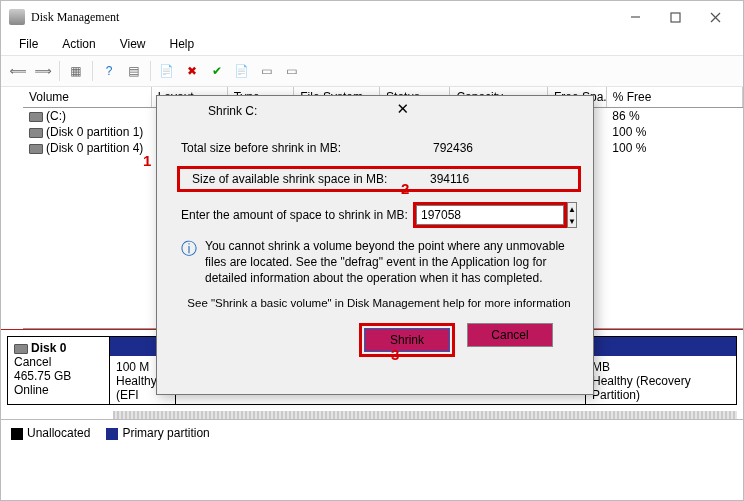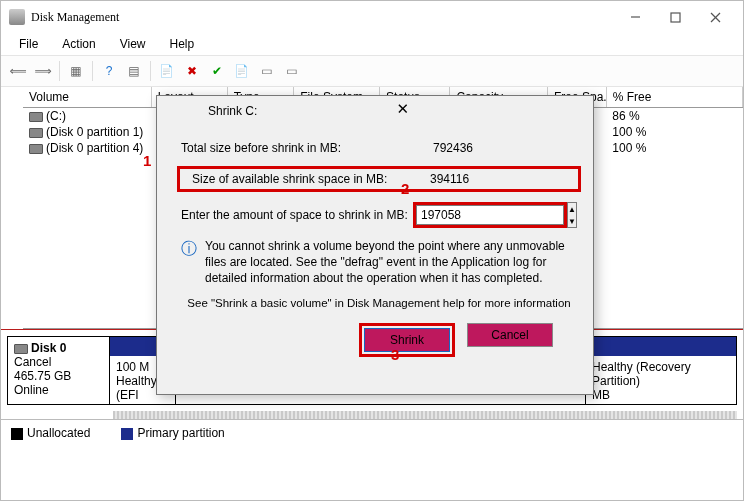--- a/index.html
+++ b/index.html
@@ -22,21 +22,21 @@
   .col-vol { width: 132px; } .col-la { width: 78px; } .col-ty { width: 68px; }
   .col-fs { width: 88px; } .col-st { width: 72px; } .col-cap { width: 100px; }
   .col-spa { width: 60px; } .col-free { width: 140px; }
   .lower { border-top: 1px solid #b91c1c; }
   .disk-panel { display: flex; margin: 6px; border: 1px solid #000; }
   .disk-label { width: 102px; border-right: 1px solid #000; padding: 4px 6px; }
   .disk-bar { flex: 1; display: flex; flex-direction: column; }
   .cap-strip { height: 19px; background: #1c2c8c; }
   .parts { display: flex; height: 48px; }
   .part { border-right: 1px solid #000; padding: 4px 6px; font-size: 11px; overflow: hidden; }
-  .legend { display:flex; gap:31px; padding: 6px 10px; border-top:1px solid #bbb;}
+  .legend { display:flex; gap:16px; padding: 6px 10px; border-top:1px solid #bbb;}
   .sw { display:inline-block; width:12px; height:12px; margin-right:4px; vertical-align:middle;}
   .black{background:#000;} .blue{background:#1c2c8c;}
   
   .dialog { position:absolute; left:155px; top:94px; width:438px; height:300px; background:#f0f0f0; border:1px solid #777; box-shadow: 3px 3px 12px rgba(0,0,0,.25);}
   .dlg-title { display:flex; align-items:flex-end; padding:4px 8px;margin-left:43px; }
   .dlg-title span { flex:1; }
   .dlg-close { font-size:15px; padding:0 6px; }
   .dlg-body { padding: 8px 16px 0 24px; font-size: 12px; }
   .form-row { display:flex; align-items:center; margin: 10px 0; }
   .form-row .lab { flex:1; }
@@ -155,22 +155,22 @@
       <div class="parts">
         <div class="part" style="width:66px;">
           <div>100 M</div>
           <div>Healthy (EFI System</div>
         </div>
         <div class="part" style="flex:1;">
           <div>&nbsp;</div>
           <div>Healthy (Boot, Page File, Crash Dump, Basic Data Partition)</div>
         </div>
         <div class="part" style="width:150px;border-right:none;">
+          <div>MB</div>
           <div>Healthy (Recovery Partition)</div>
-          <div>MB</div>
         </div>
       </div>
     </div>
   </div>
   <div class="hatch" style="margin:0 6px 0 112px;"></div>
 </div>
 
 <div class="legend">
   <div><span class="sw black"></span><span>Unallocated</span></div>
   <div><span class="sw blue"></span><span>Primary partition</span></div>

